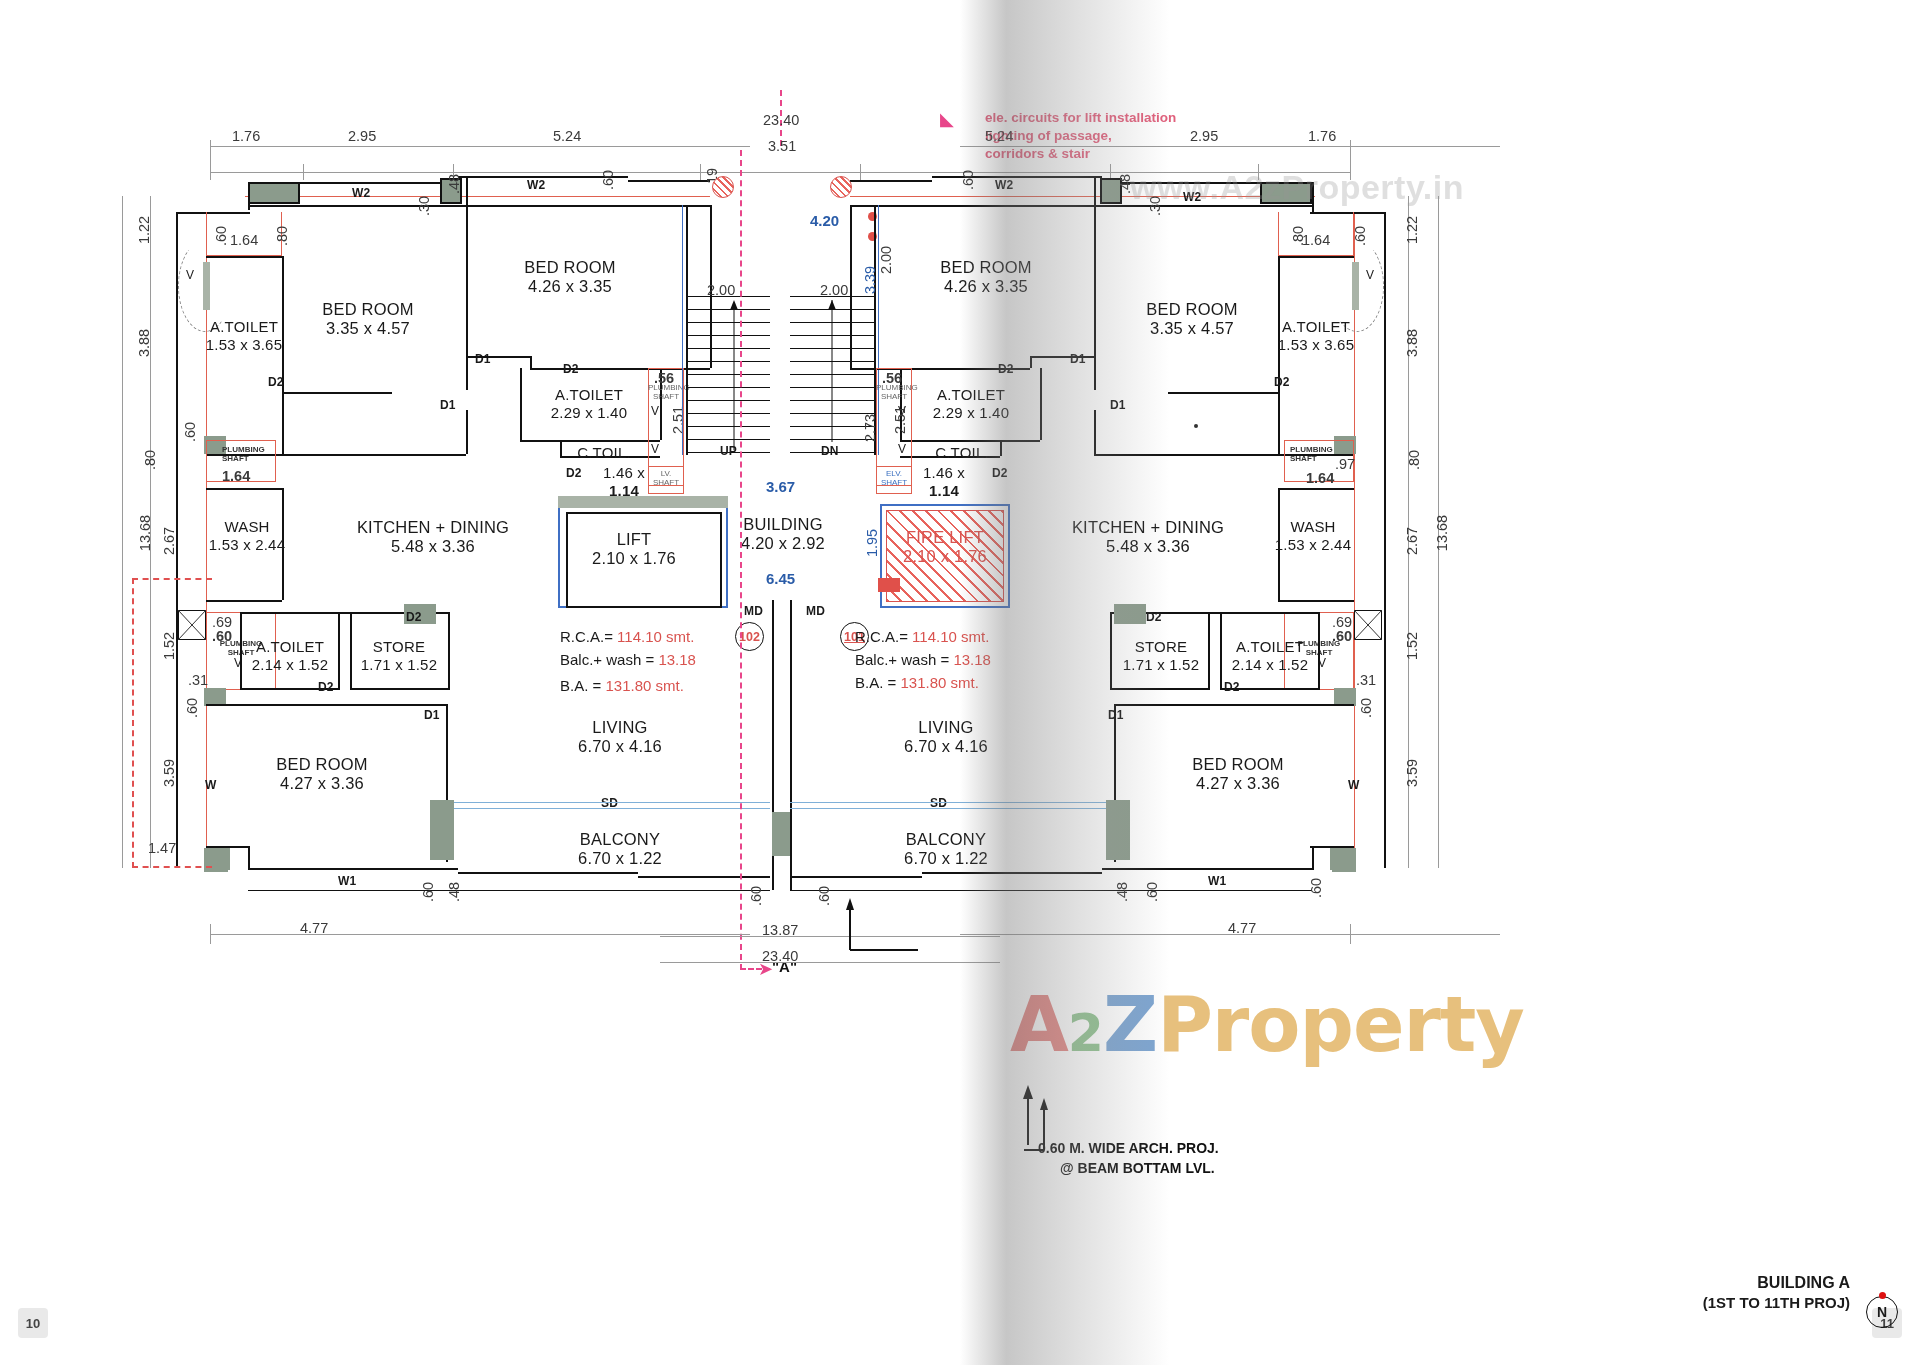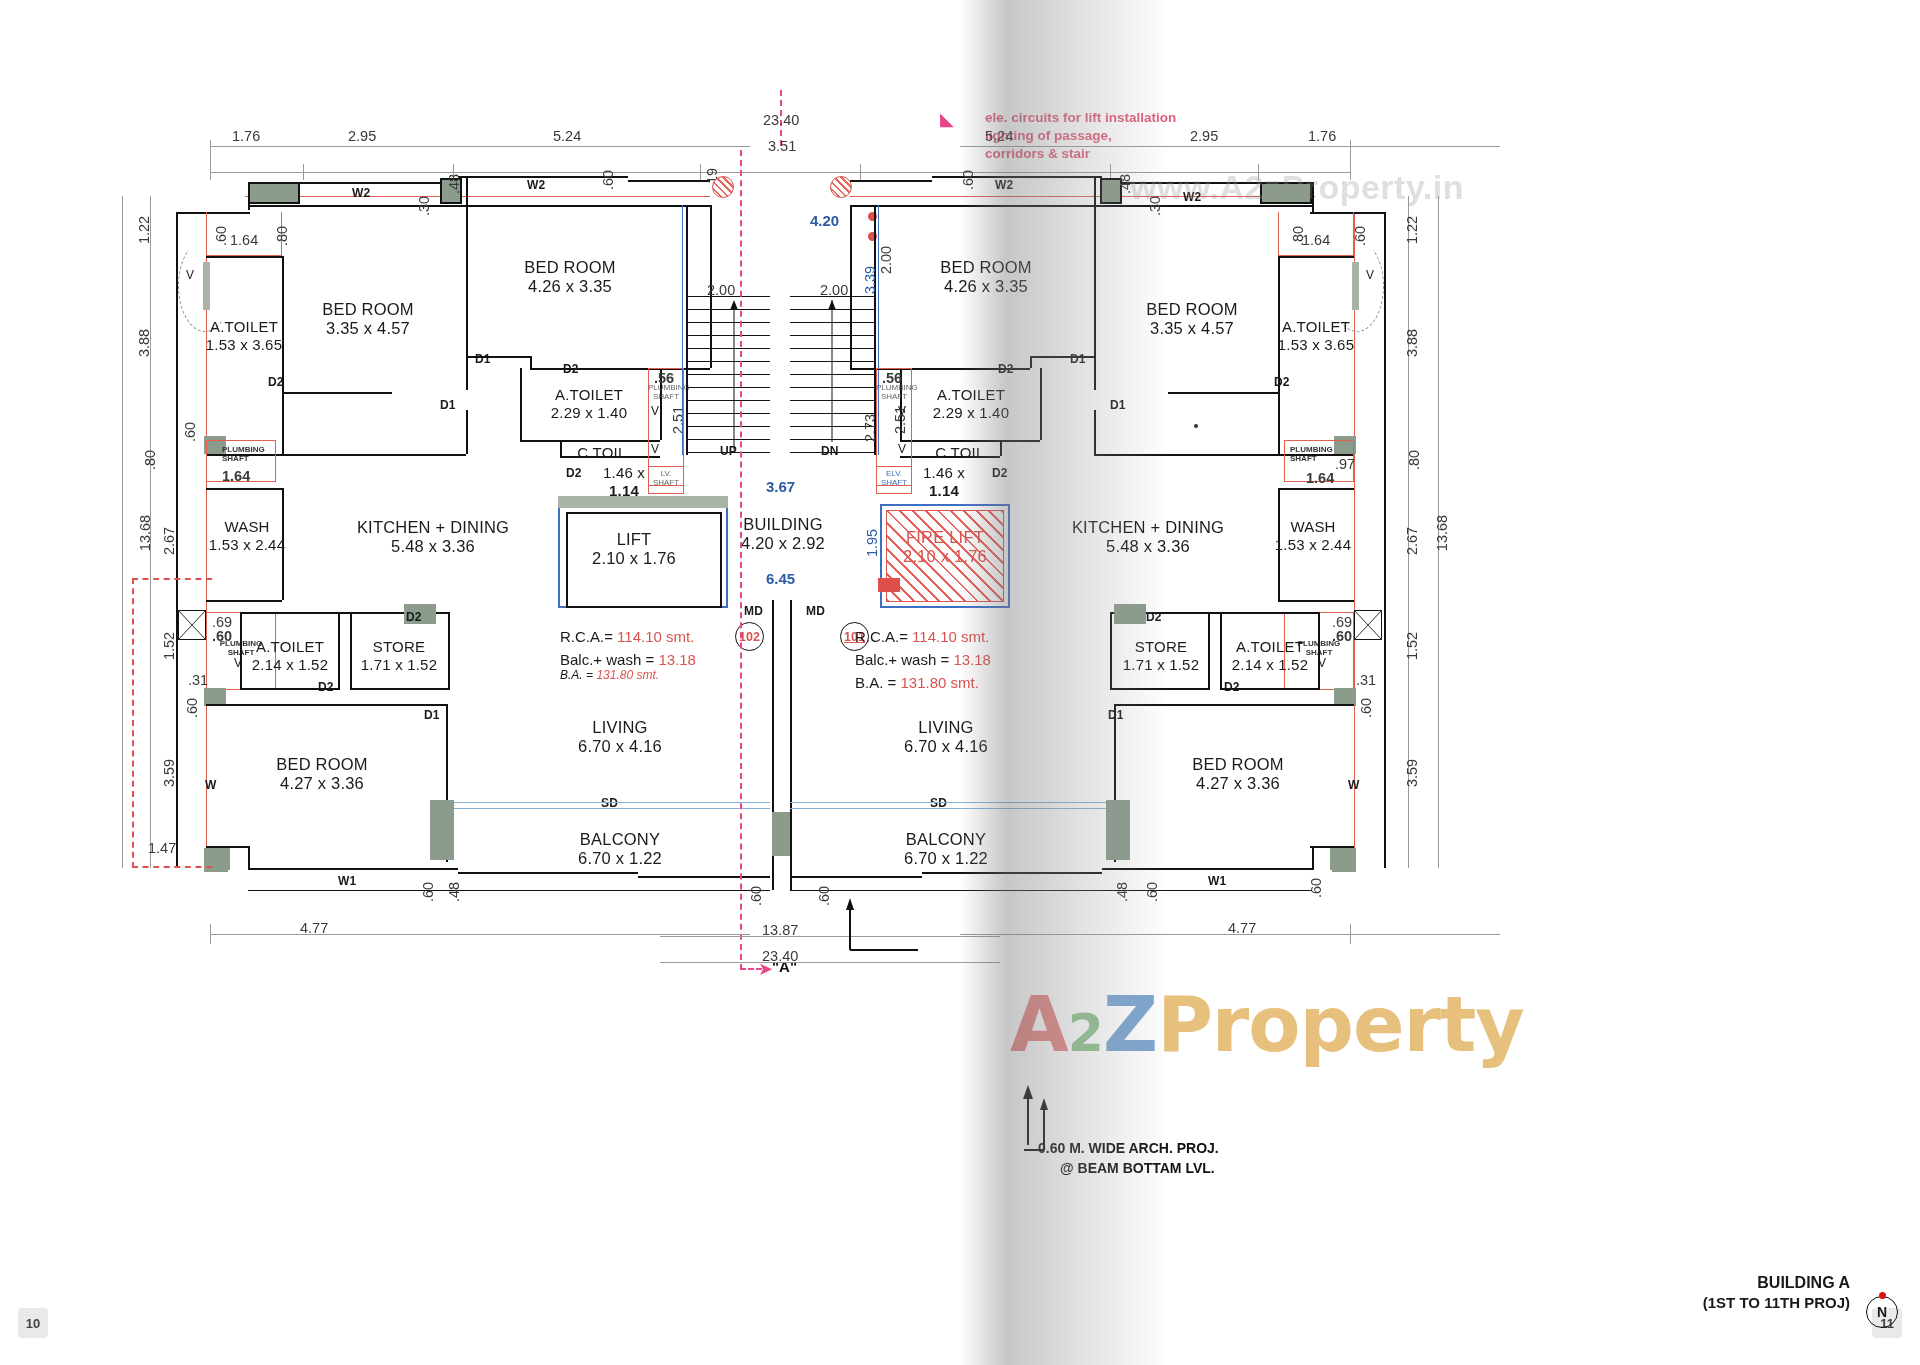--- a/index.html
+++ b/index.html
@@ -457,21 +457,21 @@
 
   <div class="abs" style="left:560px;top:628px;">
     <div style="font-size:15px;white-space:nowrap;">
       <span>R.C.A.=</span>
       <span class="redt">114.10 smt.</span>
     </div>
     <div style="font-size:15px;margin-top:6px;white-space:nowrap;">
       <span>Balc.+ wash  =</span>
       <span class="redt">13.18</span>
     </div>
-    <div style="font-size:12px;margin-top:0;white-space:nowrap;font-style:italic;">
+    <div style="font-size:15px;margin-top:9px;white-space:nowrap;">
       <span>B.A.    =</span>
       <span class="redt">131.80 smt.</span>
     </div>
   </div>
 
   <div class="abs" style="left:855px;top:628px;">
     <div style="font-size:15px;white-space:nowrap;">
       <span>R.C.A.=</span>
       <span class="redt">114.10 smt.</span>
     </div>

